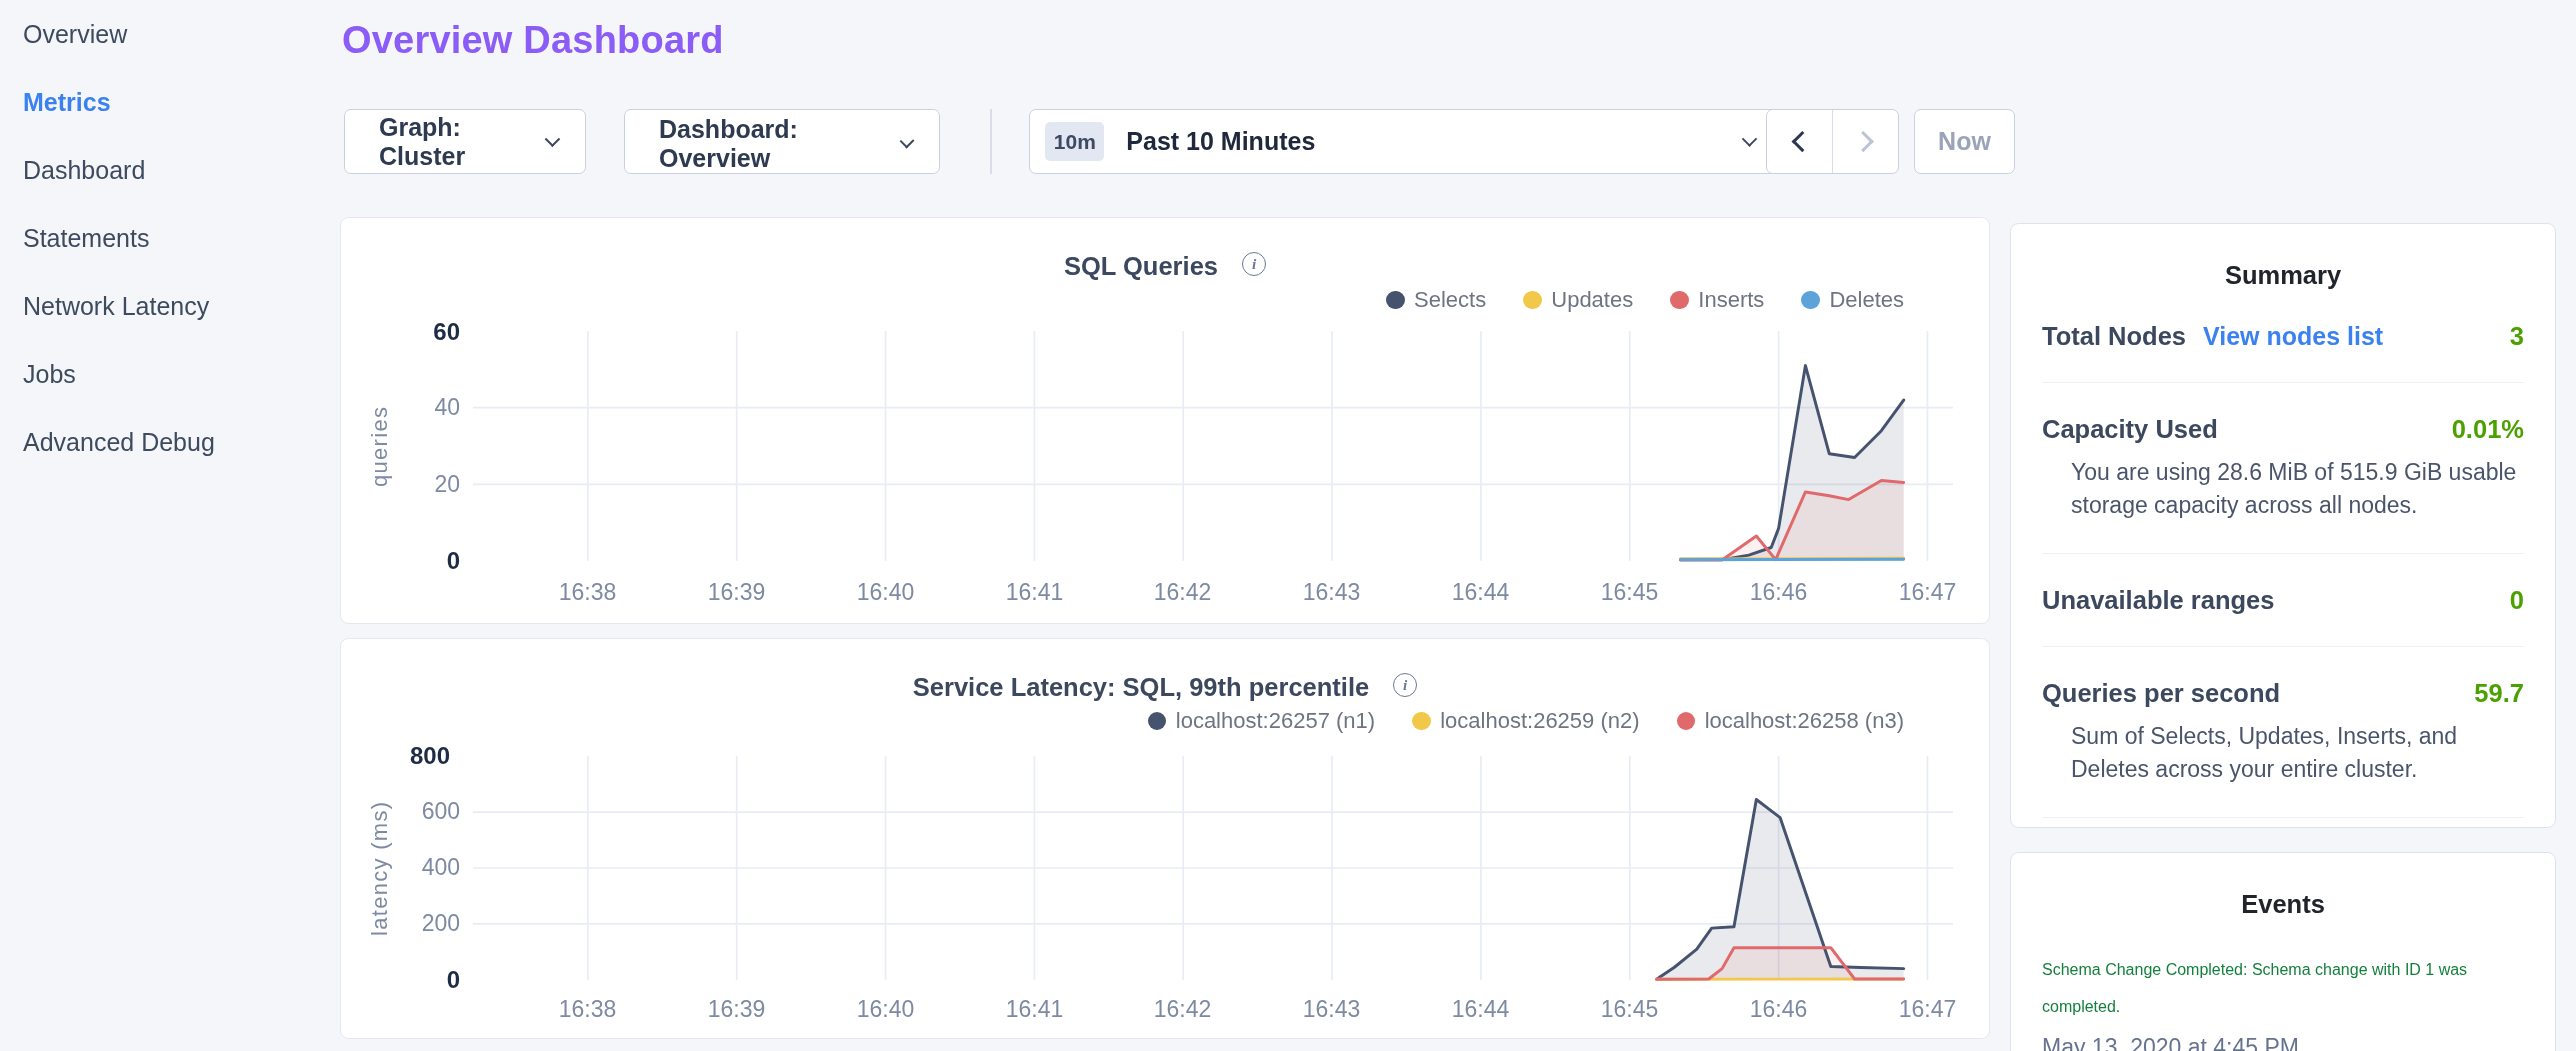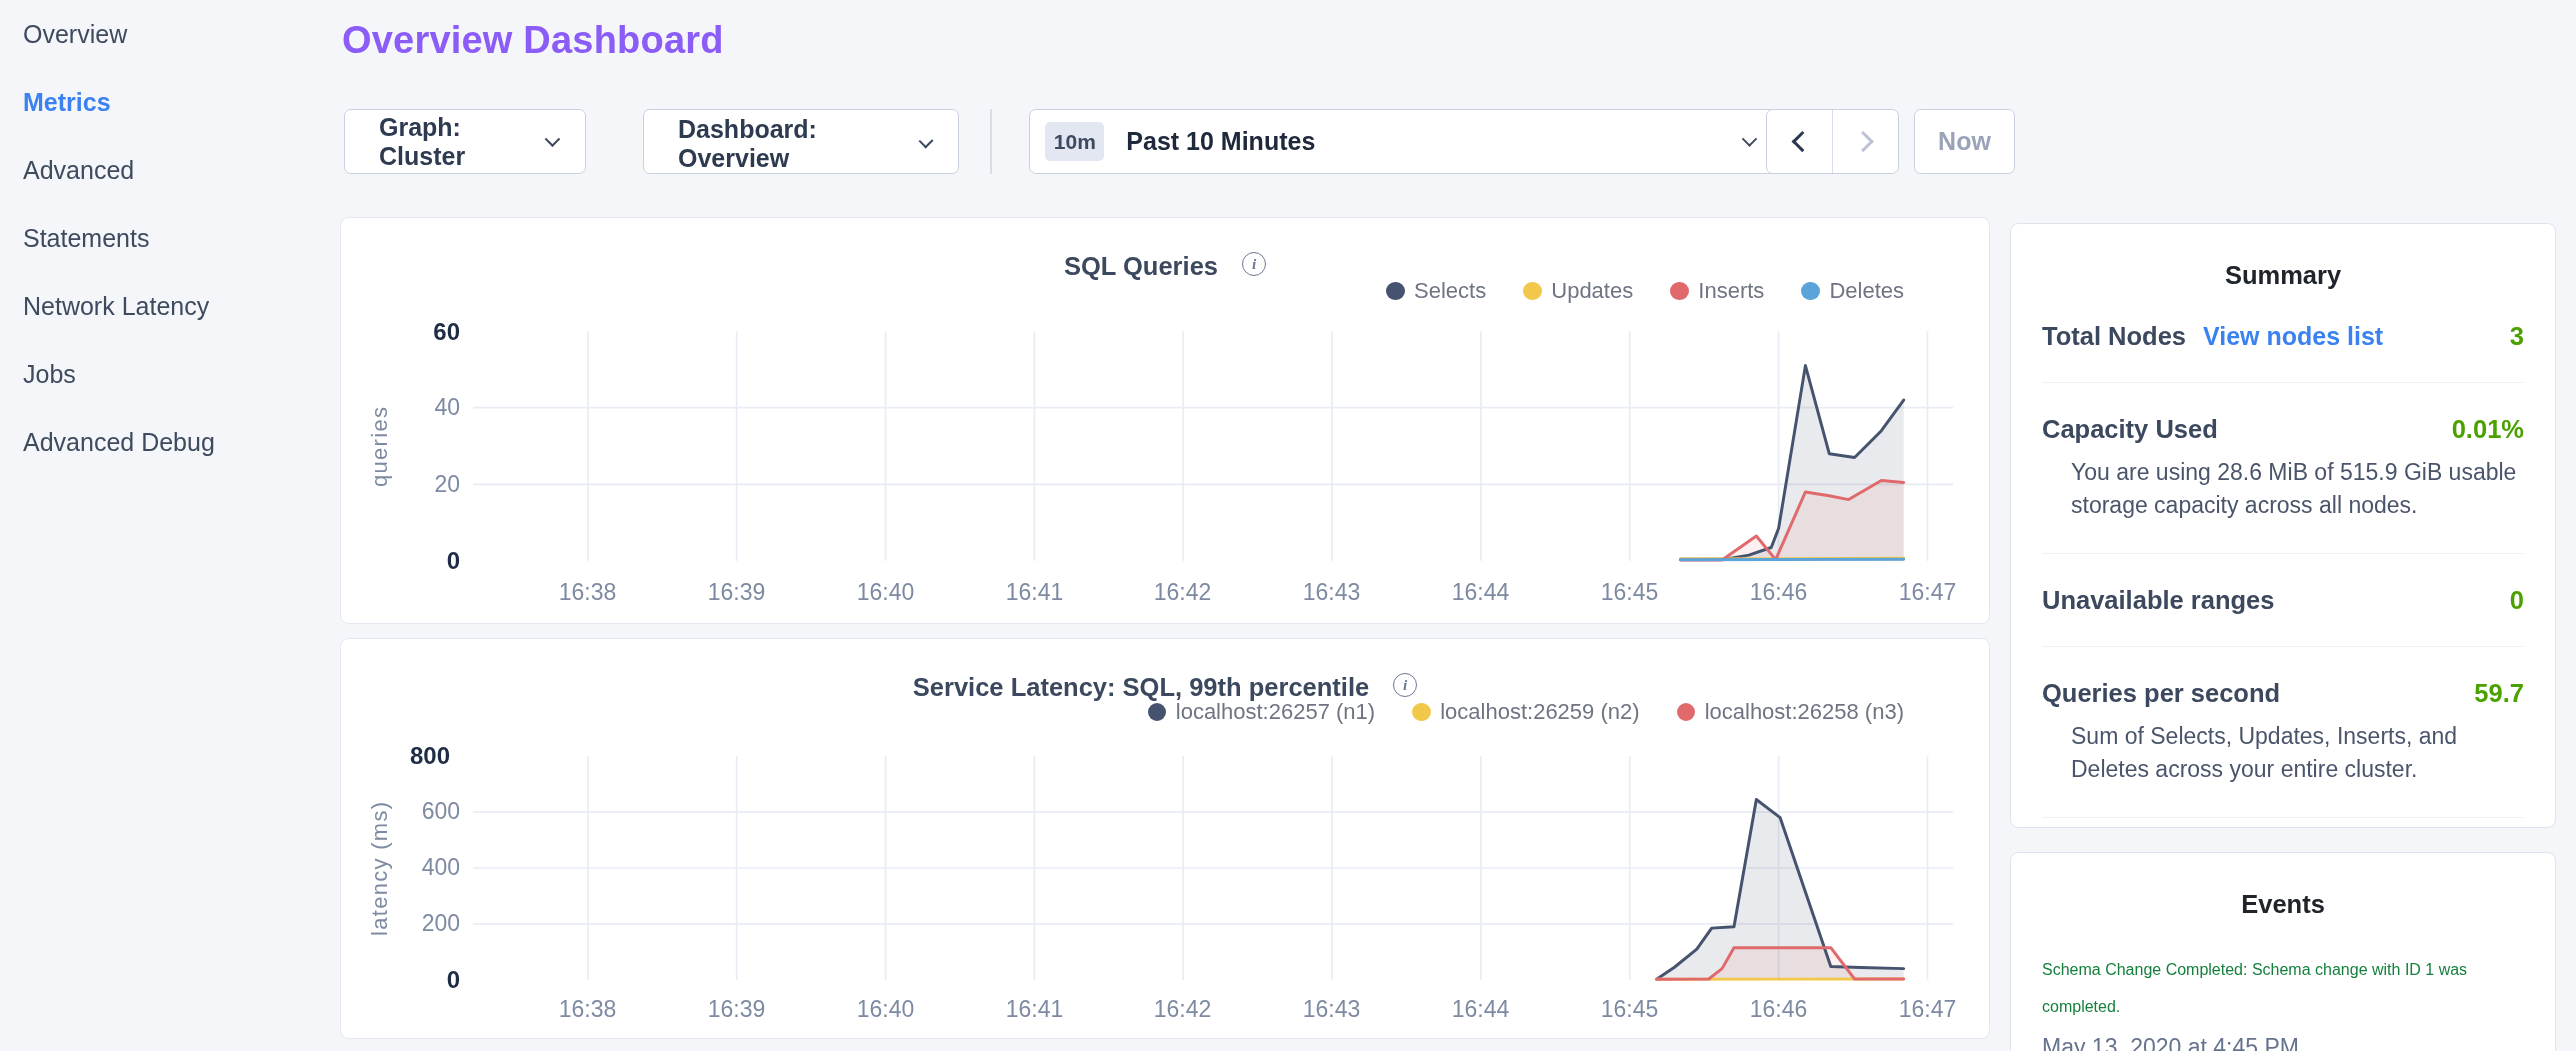--- a/index.html
+++ b/index.html
@@ -21,21 +21,21 @@
   #page-title { position: absolute; left: 342px; top: 18.7px; font-size: 38px; font-weight: bold; color: #8b5cf6; letter-spacing: 0.2px; }
 
   .btn {
     position: absolute; top: 109px; height: 65px; background: #fff;
     border: 1.7px solid #c9d0e0; border-radius: 6.8px;
     display: flex; align-items: center; justify-content: space-between;
     cursor: pointer; font-family: inherit;
   }
   .btn .lbl { font-size: 25px; font-weight: bold; color: #2e3a50; }
   #graph-dd { left: 344px; width: 242px; padding: 0 27px 0 34px; }
-  #dash-dd  { left: 643px; width: 316px; padding: 4px 27px 0 34px; gap: 8px; }
+  #dash-dd  { left: 624px; width: 316px; padding: 4px 27px 0 34px; gap: 8px; }
   .chev { width: 11px; height: 11px; border-right: 2.6px solid #3c485e; border-bottom: 2.6px solid #3c485e; transform: rotate(45deg) translate(-1.7px,-1.7px); }
   #toolbar-divider { position: absolute; left: 990px; top: 109px; width: 1.7px; height: 65px; background: #d8dde8; }
 
   #time-dd { left: 1029px; width: 756px; padding: 0 29px 0 15.3px; justify-content: flex-start; }
   .badge {
     background: #e2e7f1; border-radius: 5.1px; height: 39px; min-width: 54px;
     display: flex; align-items: center; justify-content: center;
     font-size: 21px; font-weight: bold; color: #3e4a61; padding: 0 8.5px;
   }
   .timelabel { font-size: 25px; font-weight: bold; color: #20293c; margin-left: 22px; }
@@ -53,21 +53,21 @@
   #chart-0 { top: 217px; height: 407px; }
   #chart-1 { top: 638px; height: 401px; }
   .chart-title-row { position: absolute; top: 34px; left: 0; right: 0; display: flex; justify-content: center; align-items: flex-start; gap: 24px; }
   .chart-title { font-size: 25.5px; font-weight: bold; color: #3c485e; }
   .info-icon {
     width: 24px; height: 24px; border: 1.7px solid #6b7894; border-radius: 50%;
     color: #6b7894; font-size: 15.3px; font-weight: bold;
     display: flex; align-items: center; justify-content: center;
     font-family: "Liberation Serif", serif; font-style: italic; cursor: pointer;
   }
-  .legend { position: absolute; top: 60px; right: 85px; display: flex; gap: 37px; align-items: flex-end; }
+  .legend { position: absolute; top: 69px; right: 85px; display: flex; gap: 37px; align-items: flex-end; }
   .legend-item { display: flex; align-items: center; gap: 9.4px; cursor: pointer; }
   .legend-dot { width: 18.7px; height: 18.7px; border-radius: 50%; }
   .legend-label { font-size: 22px; color: #6e7482; }
 
   .ytick { position: absolute; width: 85px; text-align: right; font-size: 23px; color: #7d8aa1; line-height: 27px; }
   .ytick.strong { color: #1f2c45; font-weight: bold; font-size: 24px; }
   .xtick { position: absolute; width: 119px; text-align: center; font-size: 23px; color: #7d8aa1; }
   .yunit {
     position: absolute; left: 25.5px; writing-mode: vertical-rl; transform: rotate(180deg);
     display: flex; align-items: center; justify-content: center;
@@ -88,21 +88,21 @@
   .sdiv { border: none; border-top: 1.7px solid #eef0f5; margin-top: 31px; }
   .event-text { font-size: 16px; color: #15803d; line-height: 37px; margin-top: 32px; max-width: 451px; }
   .event-time { font-size: 23px; color: #66738f; margin-top: 8.5px; }
 </style>
 </head>
 <body>
 
 <nav id="sidebar">
     <div class="side-item">Overview</div>
     <div class="side-item active">Metrics</div>
-    <div class="side-item">Advanced</div>
+    <div class="side-item">Dashboard</div>
     <div class="side-item">Statements</div>
     <div class="side-item">Network Latency</div>
     <div class="side-item">Jobs</div>
     <div class="side-item">Advanced Debug</div>
   </nav>
 
 <h1 id="page-title">Overview Dashboard</h1>
 
 <div class="btn" id="graph-dd">
   <span class="lbl">Graph: Cluster</span>

